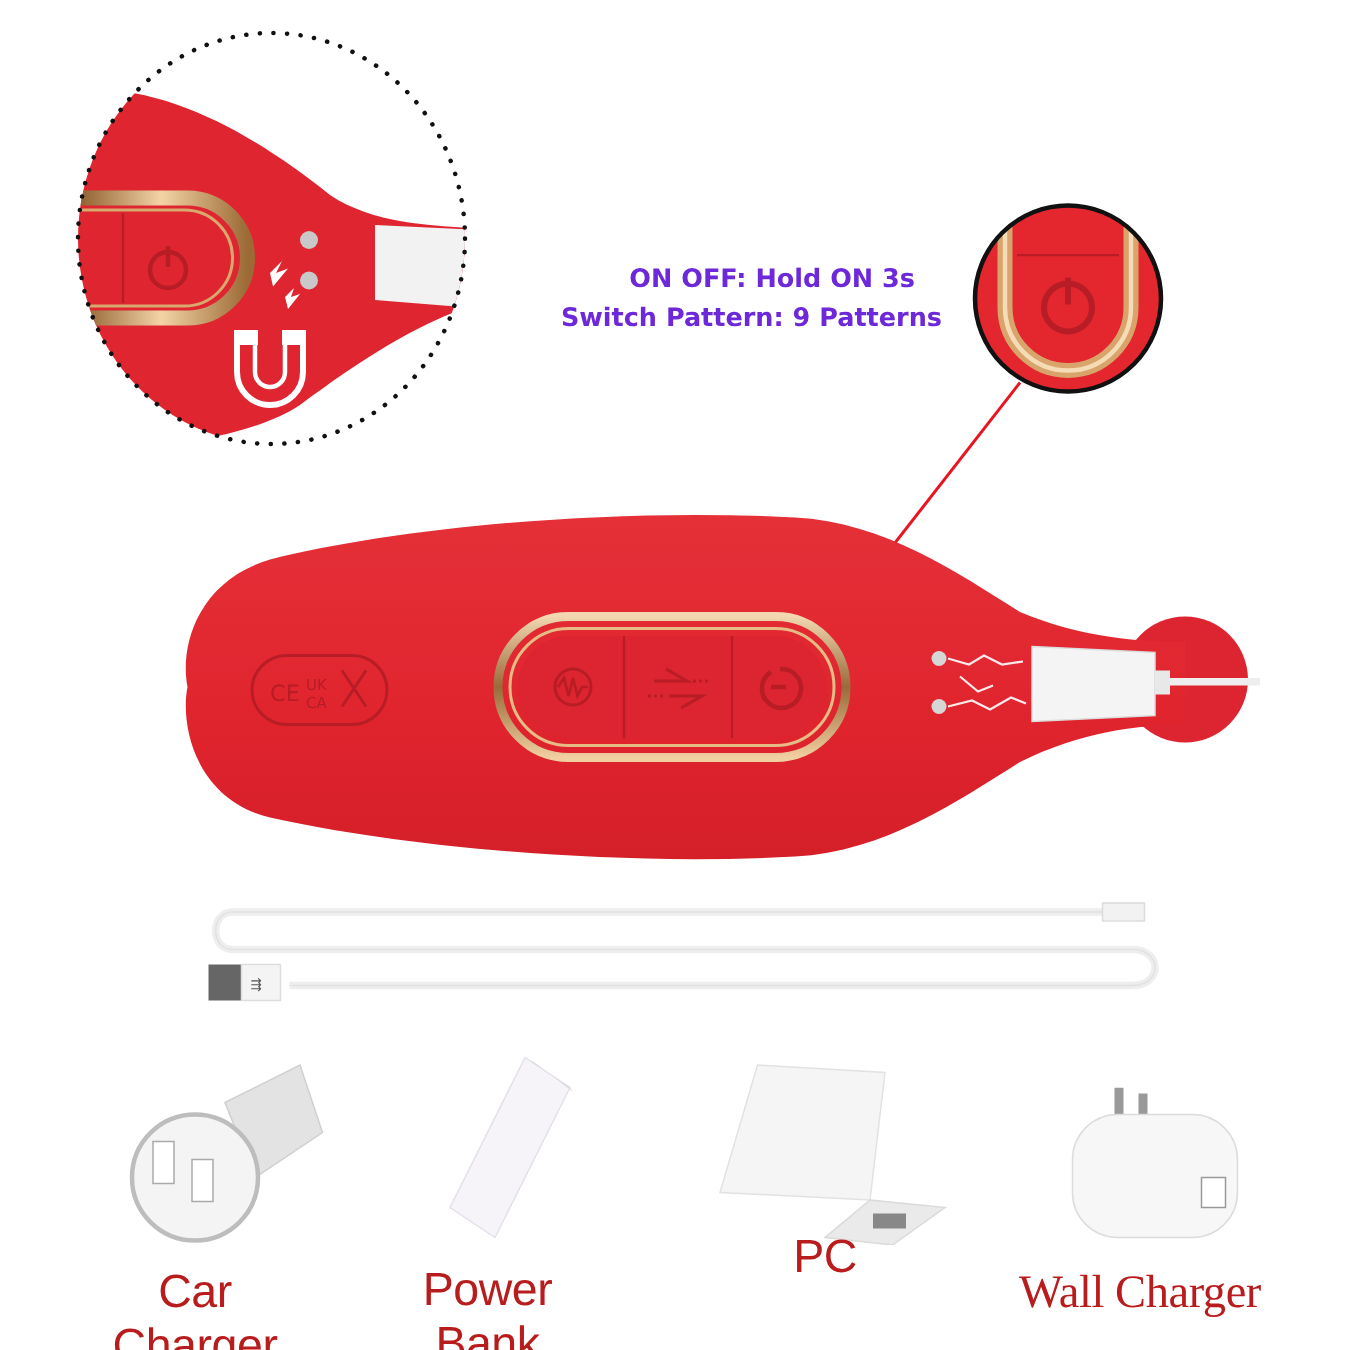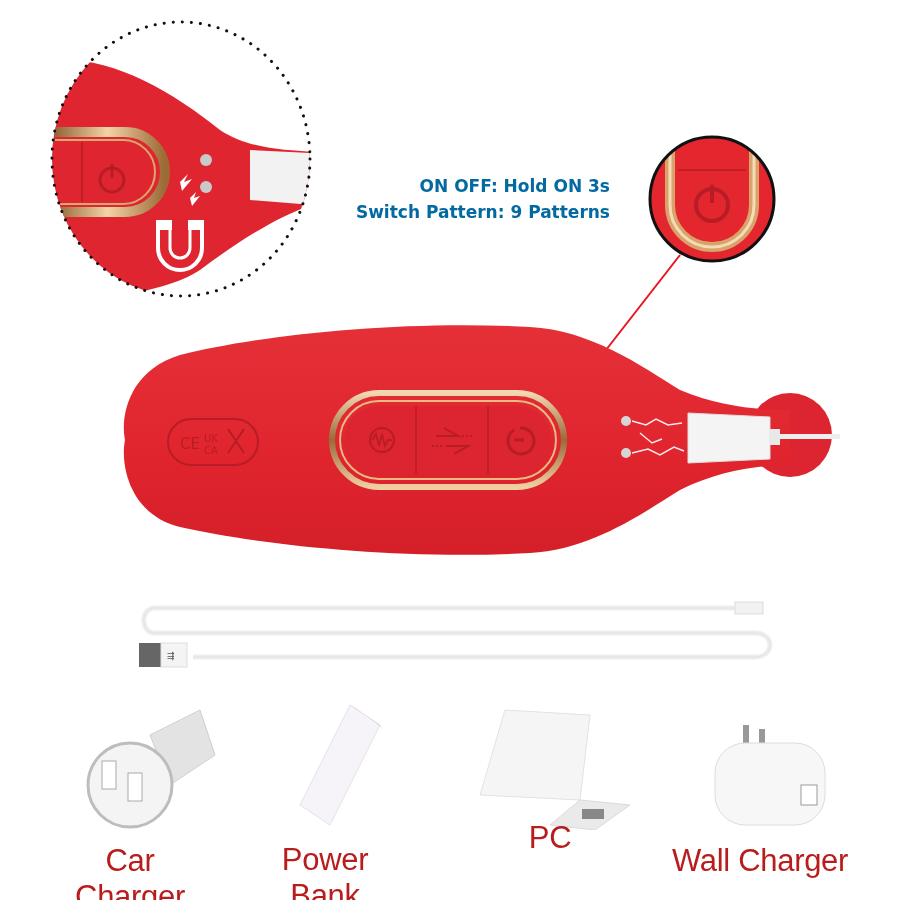--- a/index.html
+++ b/index.html
@@ -1,18 +1,18 @@
 <!DOCTYPE html>
 <html><head>
 <meta charset="utf-8">
 <style>
   html, body { margin:0; padding:0; }
   body { width:900px; height:900px; background:#ffffff; position:relative; overflow:hidden; font-family:"DejaVu Sans", sans-serif; }
   .abs { position:absolute; }
-  .caption { position:absolute; font-family:"DejaVu Sans", sans-serif; font-weight:bold; font-size:17px; color:#0369a1; text-align:right; line-height:24px; }
+  .caption { position:absolute; font-family:"DejaVu Sans", sans-serif; font-weight:bold; font-size:17px; color:#6d28d9; text-align:right; line-height:24px; }
   .label { position:absolute; font-family:"Liberation Sans", sans-serif; font-size:31px; color:#b91c1c; text-align:center; letter-spacing:-0.3px; }
 </style>
 </head>
 <body>
 
 <div class="abs" style="left:50px;top:20px;width:262px;height:278px;">
   <svg width="262" height="278" viewBox="0 0 262 278">
     <defs>
       <clipPath id="insetClip">
           <ellipse cx="131" cy="139" rx="129" ry="137"></ellipse>
@@ -44,21 +44,21 @@
       <path d="M108,202 L108,228 A22,22 0 0 0 152,228 L152,202" fill="none" stroke="#ffffff" stroke-width="4"></path>
       <path d="M120,202 L120,228 A10,10 0 0 0 140,228 L140,202" fill="none" stroke="#ffffff" stroke-width="3"></path>
       <rect x="106" y="200" width="16" height="10" fill="#ffffff"></rect>
       <rect x="138" y="200" width="16" height="10" fill="#ffffff"></rect>
     </g>
     <ellipse cx="131" cy="139" rx="129" ry="137" fill="none" stroke="#111" stroke-width="3" stroke-dasharray="0.1 9" stroke-linecap="round"></ellipse>
   </svg>
 </div>
 
 <div class="caption" style="right:290px;top:174px;">ON OFF: Hold ON 3s</div>
-<div class="caption" style="right:290px;top:200px;">Switch Pattern: 9 Patterns</div>
+<div class="caption" style="right:272px;top:200px;">Switch Pattern: 9 Patterns</div>
 
 <div class="abs" style="left:648px;top:135px;width:128px;height:128px;">
   <svg width="128" height="128" viewBox="0 0 128 128">
     <defs>
         <clipPath id="pClip">
           <circle cx="64" cy="64" r="62"></circle>
         </clipPath>
       </defs>
     <g clip-path="url(#pClip)">
       <rect width="128" height="128" fill="#e4262f"></rect>
@@ -70,21 +70,21 @@
     </g>
     <circle cx="64" cy="64" r="62" fill="none" stroke="#111" stroke-width="3"></circle>
   </svg>
 </div>
 
 <svg class="abs" style="left:520px;top:250px;" width="170" height="210">
   <line x1="160" y1="5" x2="8" y2="200" stroke="#e8141f" stroke-width="2"></line>
   <circle cx="8" cy="200" r="6" fill="#e8141f"></circle>
 </svg>
 
-<div class="abs" style="left:120px;top:315px;width:720px;height:250px;">
+<div class="abs" style="left:120px;top:333px;width:720px;height:250px;">
   <svg width="720" height="250" viewBox="0 0 720 250">
     <defs>
       <linearGradient id="bodyGrad" x1="0" y1="0" x2="0" y2="1">
         <stop offset="0" stop-color="#e53038"></stop>
           <stop offset="0.6" stop-color="#e0242e"></stop>
           <stop offset="1" stop-color="#d41f29"></stop>
       </linearGradient>
       <linearGradient id="goldB" x1="0" y1="0" x2="0" y2="1">
         <stop offset="0" stop-color="#f2d7b0"></stop>
           <stop offset="0.5" stop-color="#9a6a3a"></stop>
@@ -179,13 +179,13 @@
     <rect x="38" y="0" width="6" height="18" fill="#999"></rect>
     <rect x="54" y="4" width="6" height="18" fill="#999"></rect>
     <rect x="10" y="18" width="110" height="82" rx="30" fill="#f7f7f7" stroke="#dcdcdc"></rect>
     <rect x="96" y="60" width="16" height="20" fill="#fff" stroke="#999"></rect>
   </svg>
 </div>
 
 <div class="label" style="left:50px;top:843px;width:160px;">Car Charger</div>
 <div class="label" style="left:245px;top:842px;width:160px;">Power Bank</div>
 <div class="label" style="left:470px;top:820px;width:160px;">PC</div>
-<div class="label" style="left:670px;top:843px;width:180px;">Wall Charger</div>
+<div class="label" style="left:670px;top:843px;width:180px;font-family:Liberation Serif, serif;">Wall Charger</div>
 
 </body></html>

